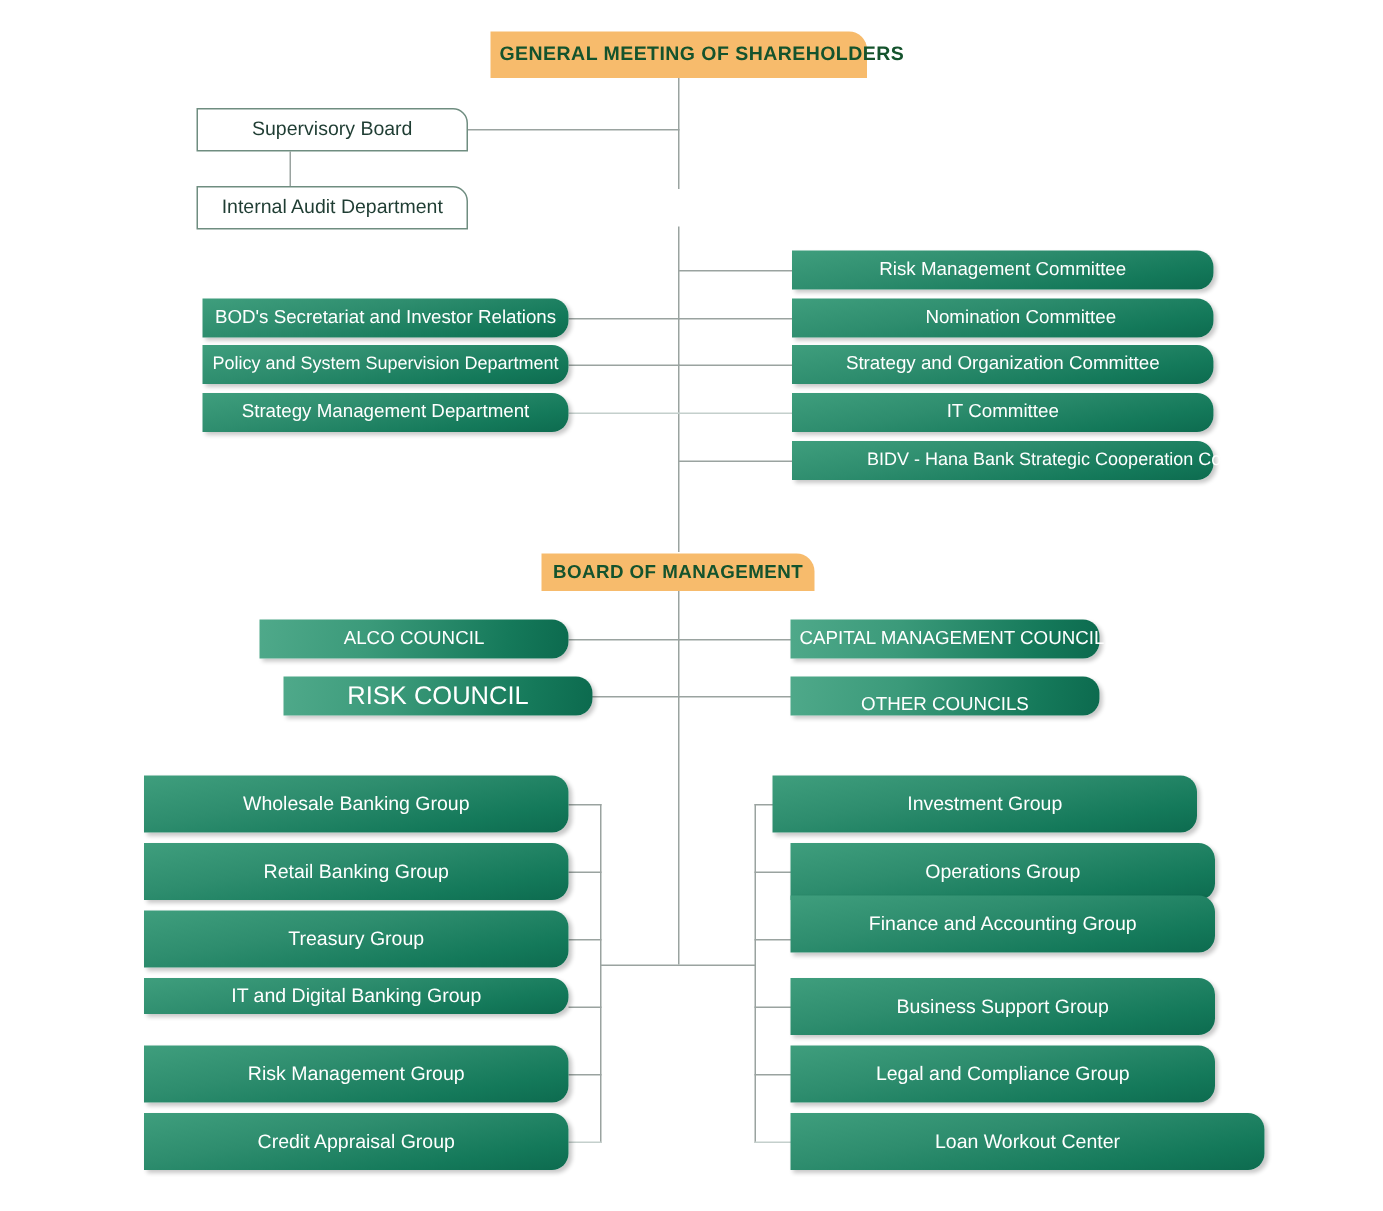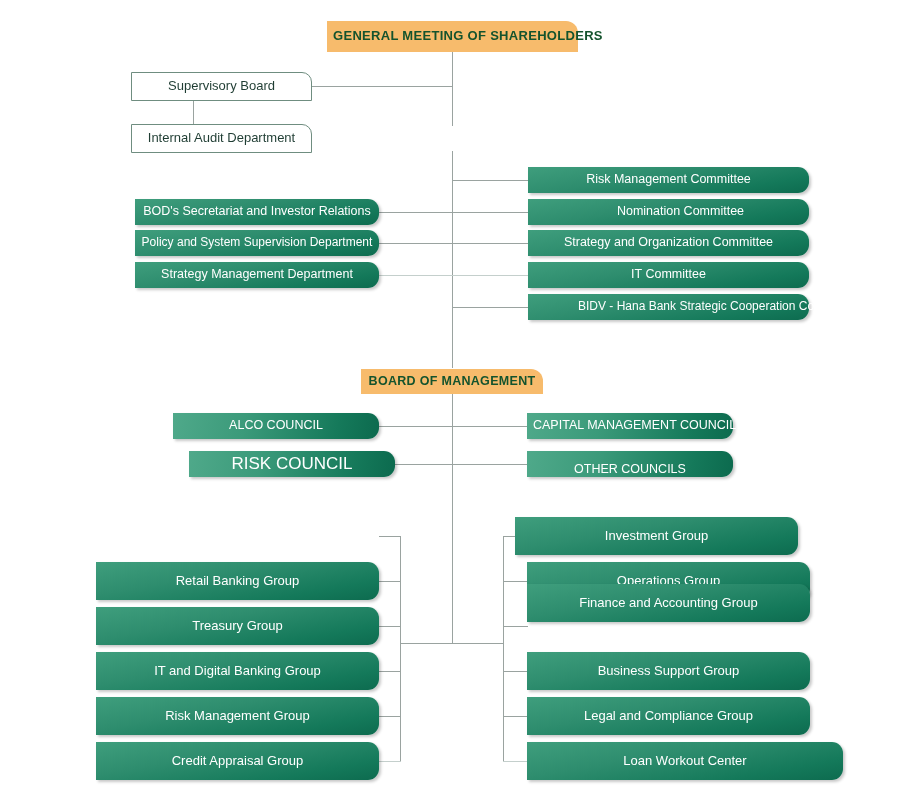--- a/index.html
+++ b/index.html
@@ -178,43 +178,46 @@
     <span>RISK COUNCIL</span>
   </div>
 
   <div class="node green-h" style="left:527px; top:413px; width:206px; height:26px; font-size:12.5px;">
     <span>CAPITAL MANAGEMENT COUNCIL</span>
   </div>
   <div class="node green-h" style="left:527px; top:451px; width:206px; height:26px; font-size:12.5px;align-items:flex-end;">
     <span>OTHER COUNCILS</span>
   </div>
 
+  <div class="node green" style="left:96px; top:517px; width:283px; height:38px; font-size:13px;">
+    <span>Wholesale Banking Group</span>
+  </div>
   <div class="node green" style="left:96px; top:562px; width:283px; height:38px; font-size:13px;">
     <span>Retail Banking Group</span>
   </div>
   <div class="node green" style="left:96px; top:607px; width:283px; height:38px; font-size:13px;">
     <span>Treasury Group</span>
   </div>
-  <div class="node green" style="left:96px; top:652px; width:283px; height:38px; font-size:13px;">
+  <div class="node green" style="left:96px; top:652px; width:283px; height:24px; font-size:13px;">
     <span>IT and Digital Banking Group</span>
   </div>
   <div class="node green" style="left:96px; top:697px; width:283px; height:38px; font-size:13px;">
     <span>Risk Management Group</span>
   </div>
   <div class="node green" style="left:96px; top:742px; width:283px; height:38px; font-size:13px;">
     <span>Credit Appraisal Group</span>
   </div>
 
   <div class="node green" style="left:515px; top:517px; width:283px; height:38px; font-size:13px;">
     <span>Investment Group</span>
   </div>
   <div class="node green" style="left:527px; top:562px; width:283px; height:38px; font-size:13px;">
     <span>Operations Group</span>
   </div>
-  <div class="node green" style="left:527px; top:584px; width:283px; height:38px; font-size:13px;">
+  <div class="node green" style="left:527px; top:597px; width:283px; height:38px; font-size:13px;">
     <span>Finance and Accounting Group</span>
   </div>
   <div class="node green" style="left:527px; top:652px; width:283px; height:38px; font-size:13px;">
     <span>Business Support Group</span>
   </div>
   <div class="node green" style="left:527px; top:697px; width:283px; height:38px; font-size:13px;">
     <span>Legal and Compliance Group</span>
   </div>
   <div class="node green" style="left:527px; top:742px; width:316px; height:38px; font-size:13px;">
     <span>Loan Workout Center</span>

